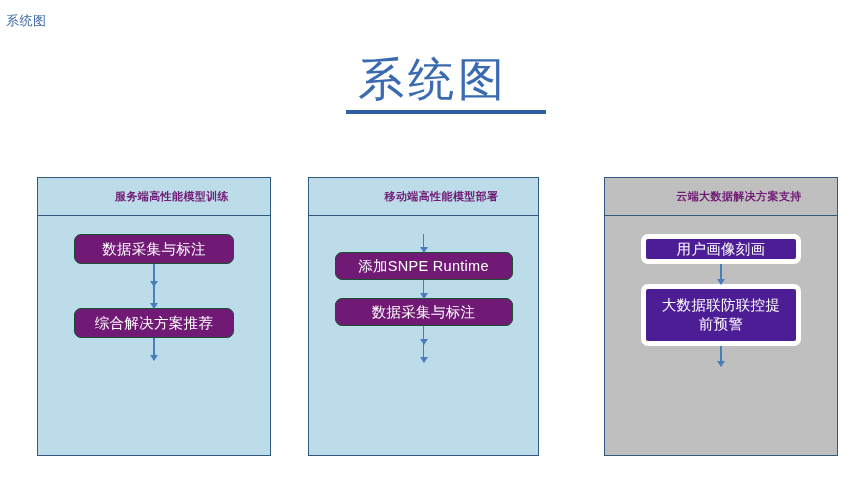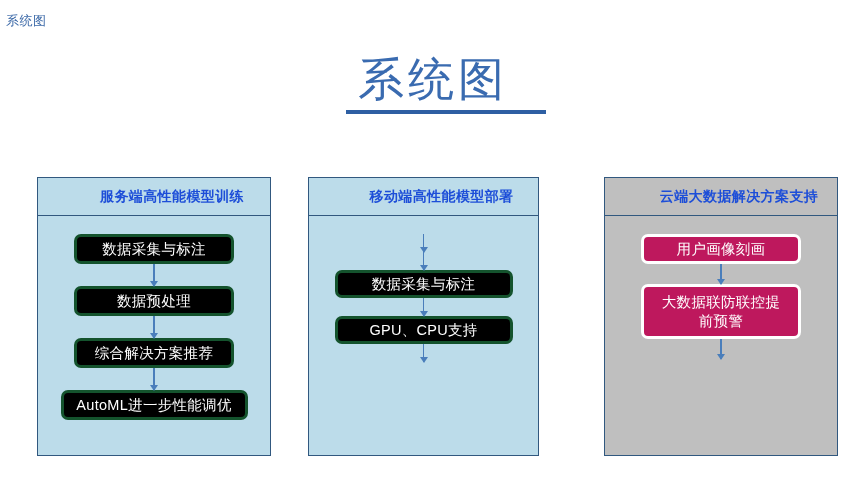--- a/index.html
+++ b/index.html
@@ -79,22 +79,22 @@
 
   .panel-header {
     width: 100%;
     box-sizing: border-box;
     height: 38px;
     display: flex;
     align-items: center;
     justify-content: center;
     border-bottom: 1.5px solid #31587f;
     font-weight: bold;
-    font-size: 14px;
-    color: #1d4ed8;
+    font-size: 11px;
+    color: #701a75;
     letter-spacing: 0.4px;
     white-space: nowrap;
     font-family: "Liberation Sans", "DejaVu Sans", sans-serif;
     padding-left: 36px;
   }
 
   .panel-body {
     flex: 1;
     width: 100%;
     box-sizing: border-box;
@@ -113,33 +113,33 @@
     justify-content: center;
     text-align: center;
     color: #ffffff;
     font-size: 14.5px;
     line-height: 19px;
     letter-spacing: 0.3px;
     font-family: "Liberation Sans", "DejaVu Sans", sans-serif;
     white-space: pre-line;
   }
   .node-blue {
-    background: #000000;
-    border: 3px solid #14532d;
+    background: #701a75;
+    border: 1px solid #14532d;
   }
   .node-grey {
-    background: #be185d;
-    border: 3px solid #ffffff;
+    background: #4c1d95;
+    border: 5px solid #ffffff;
   }
 
   .p1 .node { width: 160px; height: 30px; }
   .p1 .node.wide { width: 187px; }
   .p2 .node { width: 178px; height: 28px; }
   .p3 .node { width: 160px; height: 30px; }
-  .p3 .node.tall { height: 55px; }
+  .p3 .node.tall { height: 62px; }
 
   
   .vconn {
     position: relative;
     width: 10px;
     display: flex;
     justify-content: center;
   }
   .vconn .line {
     width: 1.4px;
@@ -174,51 +174,49 @@
 <div class="panels">
 
   <div class="panel panel-blue panel-1 p1">
     <div class="panel-header">服务端高性能模型训练</div>
     <div class="panel-body">
       <div class="node node-blue">数据采集与标注</div>
       <div class="vconn">
           <div class="line"></div>
           <div class="head"></div>
         </div>
-      <div class="node node-blue">数据预处理</div>
       <div class="vconn">
           <div class="line"></div>
           <div class="head"></div>
         </div>
       <div class="node node-blue">综合解决方案推荐</div>
       <div class="vconn">
           <div class="line"></div>
           <div class="head"></div>
         </div>
-      <div class="node node-blue wide">AutoML进一步性能调优</div>
     </div>
   </div>
 
   <div class="panel panel-blue panel-2 p2">
     <div class="panel-header">移动端高性能模型部署</div>
     <div class="panel-body">
       <div class="vconn">
           <div class="line"></div>
           <div class="head"></div>
         </div>
+      <div class="node node-blue">添加SNPE Runtime</div>
       <div class="vconn">
           <div class="line"></div>
           <div class="head"></div>
         </div>
       <div class="node node-blue">数据采集与标注</div>
       <div class="vconn">
           <div class="line"></div>
           <div class="head"></div>
         </div>
-      <div class="node node-blue">GPU、CPU支持</div>
       <div class="vconn">
           <div class="line"></div>
           <div class="head"></div>
         </div>
     </div>
   </div>
 
   <div class="panel panel-grey panel-3 p3">
     <div class="panel-header">云端大数据解决方案支持</div>
     <div class="panel-body">

